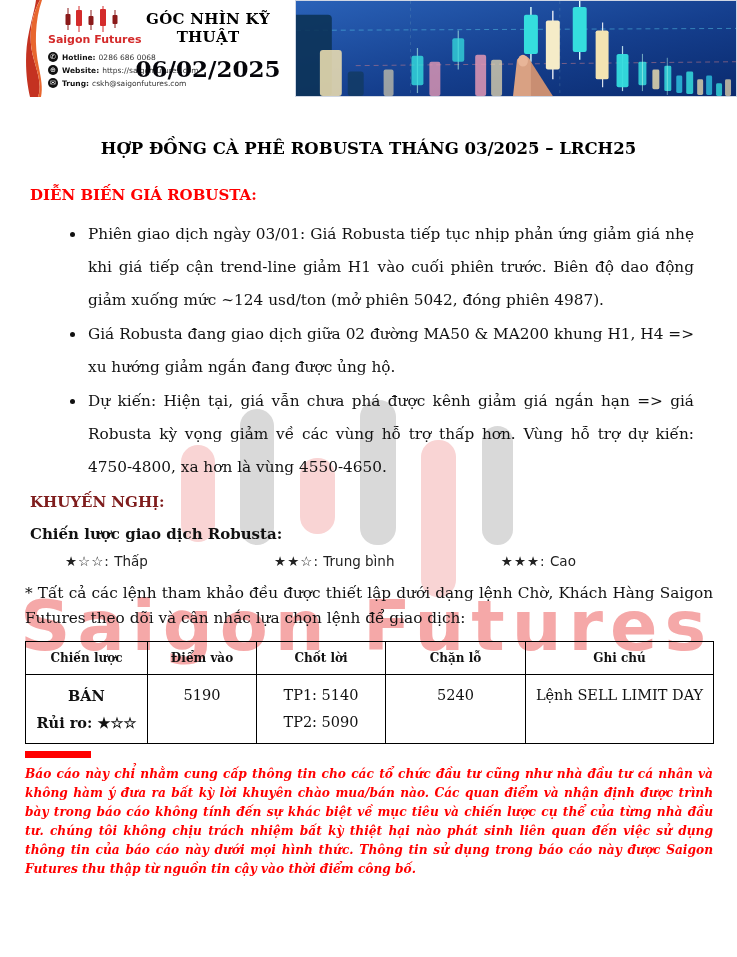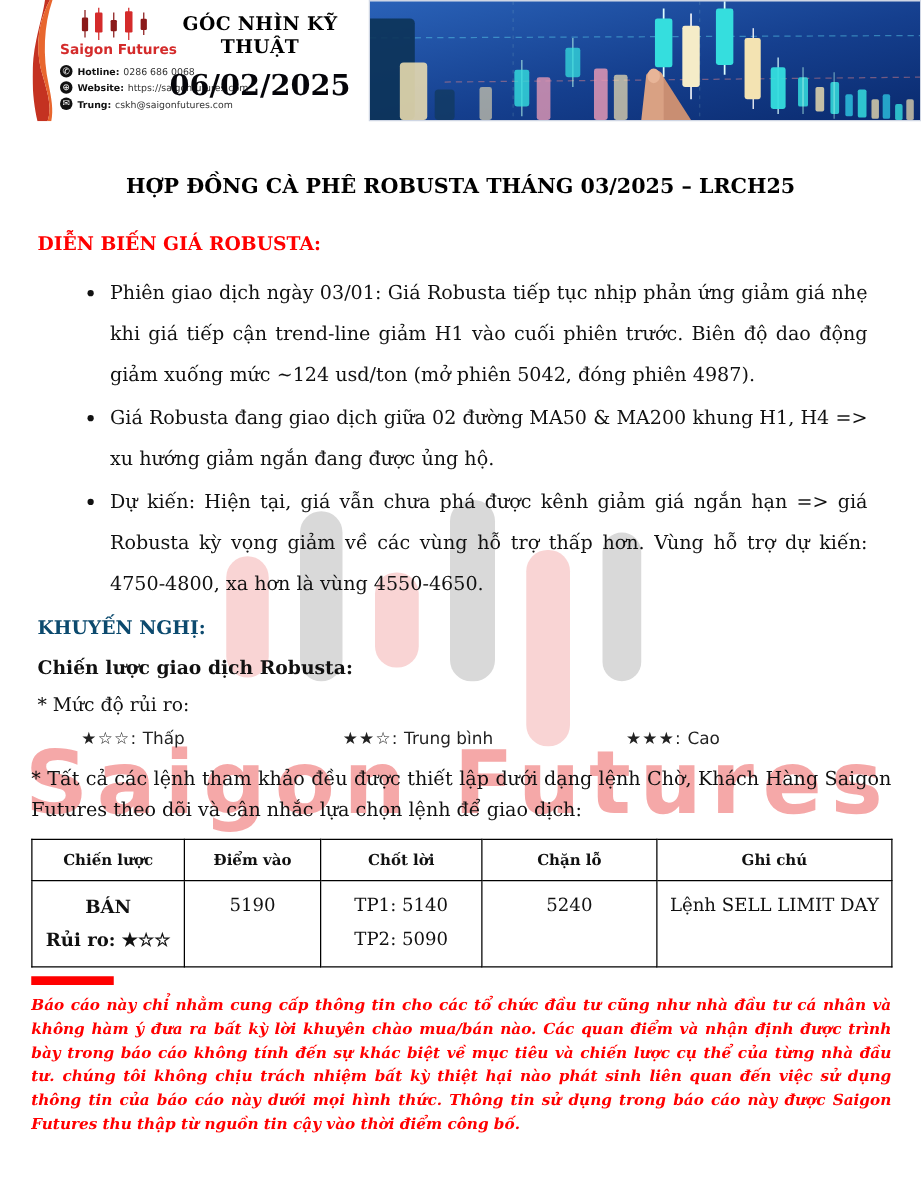--- a/index.html
+++ b/index.html
@@ -53,21 +53,21 @@
   .banner { position:absolute; left:295px; top:0; width:442px; height:97px; border:1px solid #cfd6e4; }
 
   
   .doc-title { text-align:center; font-weight:bold; font-size:16.5px; margin-top:42px; color:#000; }
   .sec-heading { color:#ff0000; font-weight:bold; font-size:15px; margin:28px 0 0 30px; }
   ul.bullets { margin:14px 0 0 86px; width:608px; }
   ul.bullets li {
     font-size:15.3px; line-height:33px; text-align:justify; margin-bottom:1px;
     padding-left:2px;
   }
-  .reco-heading { color:#0c4a6e; font-weight:bold; font-size:15px; margin:9px 0 0 30px; }
+  .reco-heading { color:#7f1d1d; font-weight:bold; font-size:15px; margin:9px 0 0 30px; }
   .strategy-label { font-weight:bold; font-size:15px; margin:14px 0 0 30px; }
   .risk-label { font-size:15px; margin:12px 0 0 30px; }
   .stars-row {
     margin:10px 0 0 25px;
     font-family:"DejaVu Sans","Liberation Sans",sans-serif;
     font-size:13.5px; color:#222;
   }
   .stars-item { display:inline-block; }
   .stars-item .stars { letter-spacing:1px; }
   .si-1 { margin-left:40px; }
@@ -223,21 +223,20 @@
     <ul class="bullets">
       <li>Phiên giao dịch ngày 03/01: Giá Robusta tiếp tục nhịp phản ứng giảm giá nhẹ khi giá tiếp cận trend-line giảm H1 vào cuối phiên trước. Biên độ dao động giảm xuống mức ~124 usd/ton (mở phiên 5042, đóng phiên 4987).</li>
       <li>Giá Robusta đang giao dịch giữa 02 đường MA50 &amp; MA200 khung H1, H4 =&gt; xu hướng giảm ngắn đang được ủng hộ.</li>
       <li>Dự kiến: Hiện tại, giá vẫn chưa phá được kênh giảm giá ngắn hạn =&gt; giá Robusta kỳ vọng giảm về các vùng hỗ trợ thấp hơn. Vùng hỗ trợ dự kiến: 4750-4800, xa hơn là vùng 4550-4650.</li>
     </ul>
 
     <h2 class="reco-heading">KHUYẾN NGHỊ:</h2>
 
     <div class="strategy-label">Chiến lược giao dịch Robusta:</div>
 
-    <div class="risk-label">* Mức độ rủi ro:</div>
 
     <div class="stars-row">
       <span class="stars-item si-1"><span class="stars">★☆☆:</span> <span>Thấp</span></span>
       <span class="stars-item si-2"><span class="stars">★★☆:</span> <span>Trung bình</span></span>
       <span class="stars-item si-3"><span class="stars">★★★:</span> <span>Cao</span></span>
     </div>
 
     <p class="note-par">* Tất cả các lệnh tham khảo đều được thiết lập dưới dạng lệnh Chờ, Khách Hàng Saigon Futures theo dõi và cân nhắc lựa chọn lệnh để giao dịch:</p>
 
     <table class="trade">

